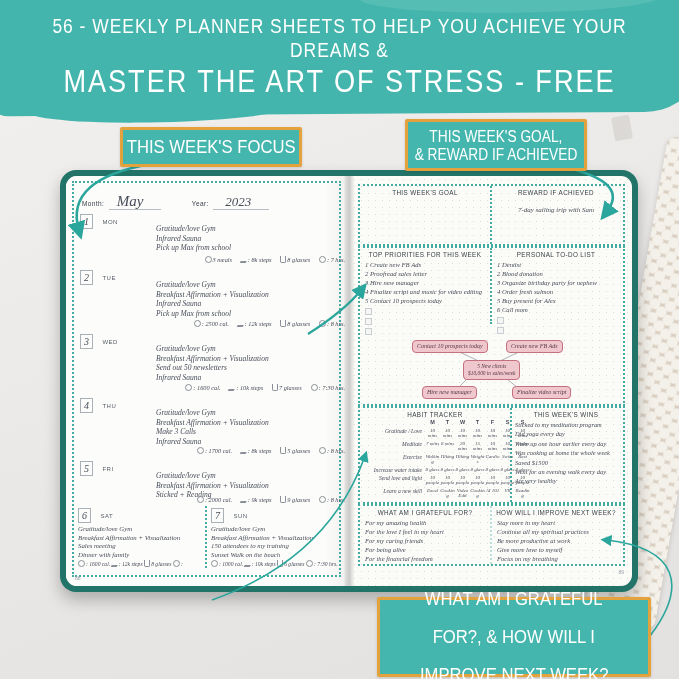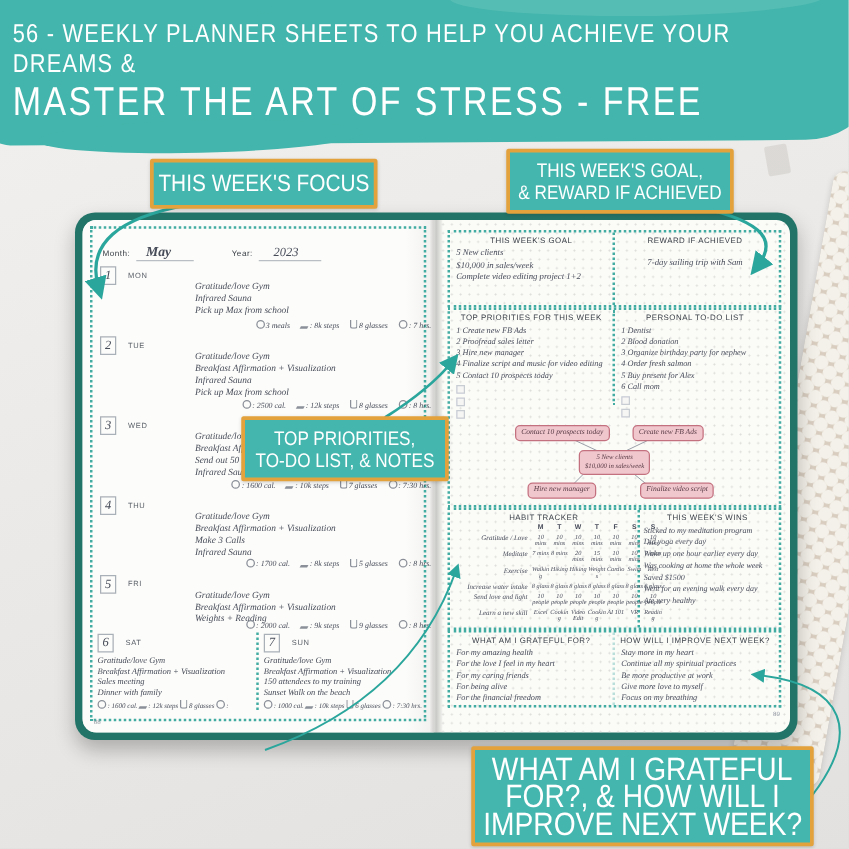--- a/index.html
+++ b/index.html
@@ -7,21 +7,21 @@
          background:linear-gradient(160deg,#f2f1ef 0%,#eae8e6 55%,#e3e1df 100%);
          font-family:"Liberation Sans",sans-serif;}
   
   .banner{position:absolute;left:-10px;top:-12px;width:700px;height:126px;background:#44b5ac;
           border-radius:8px 14px 46px 18px/8px 14px 30px 14px;transform:rotate(-.4deg);z-index:3;}
   .banner:before{content:"";position:absolute;left:40px;bottom:-7px;width:260px;height:26px;
           background:#44b5ac;border-radius:50%;transform:rotate(-1deg);}
   .banner:after{content:"";position:absolute;right:30px;top:-4px;width:300px;height:30px;
           background:#55bdb4;border-radius:50%;}
   .splat{position:absolute;background:#44b5ac;border-radius:50%;z-index:3;}
-  .banner-text{position:absolute;left:0;top:18px;width:679px;text-align:left;color:#fff;z-index:4;}
+  .banner-text{position:absolute;left:0;top:18px;width:679px;text-align:center;color:#fff;z-index:4;}
   .banner-l1{font-size:18px;letter-spacing:1px;transform:scale(.97,1.15);transform-origin:center;}
   .banner-l2{font-size:28px;letter-spacing:2px;margin-top:6px;transform:scale(.97,1.15);}
   .banner-l3{font-size:14px;letter-spacing:3px;margin-top:6px;}
   
   .callout{position:absolute;background:#45b6ae;border:3px solid #e3a23c;color:#fff;
            display:flex;flex-direction:column;align-items:center;justify-content:center;
            text-align:center;z-index:6;border-radius:2px;box-shadow:0 1px 3px rgba(0,0,0,.15);}
   .callout div{transform:scale(.98,1.12);}
   
   .honeycomb{position:absolute;right:-18px;top:138px;width:72px;height:490px;background:#d8cdbf;
@@ -102,23 +102,23 @@
 <div class="tape"></div>
 
 <div class="book">
  <div class="pages">
 
   <div class="page page-left">
     <div class="dotframe"></div>
 
     <div style="position:absolute;left:16px;top:16px;width:240px;">
       <span class="print">Month:</span>
-      <span class="hand underline" style="font-size:11px;padding:0 18px 0 8px;font-weight:bold;">May</span>
+      <span class="hand underline" style="font-size:15px;padding:0 18px 0 8px;">May</span>
       <span class="print" style="margin-left:26px;">Year:</span>
-      <span class="hand underline" style="font-size:10px;padding:0 18px 0 12px;">2023</span>
+      <span class="hand underline" style="font-size:13px;padding:0 18px 0 12px;">2023</span>
     </div>
 
     <div class="dayrow" style="top:36px;">
       <span class="daynum hand">1</span>
       <span class="dayname">MON</span>
       <div class="entries hand" style="margin-top:-6px;">
               <div>Gratitude/love Gym</div>
               <div>Infrared Sauna</div>
               <div>Pick up Max from school</div>
             </div>
@@ -180,21 +180,21 @@
       <span class="trk"><i class="ic ic-water"></i><span class="hand">5 glasses</span></span>
       <span class="trk"><i class="ic ic-sleep"></i><span class="hand">: 8 hrs.</span></span>
     </div>
 
     <div class="dayrow" style="top:283px;">
       <span class="daynum hand">5</span>
       <span class="dayname">FRI</span>
       <div class="entries hand" style="margin-top:-6px;">
               <div>Gratitude/love Gym</div>
               <div>Breakfast Affirmation + Visualization</div>
-              <div>Weights + Reading</div>
+              <div>Sticked + Reading</div>
             </div>
     </div>
     <div class="trkline" style="top:320px;">
       <span class="trk"><i class="ic ic-meal"></i><span class="hand">: 2000 cal.</span></span>
       <span class="trk"><i class="ic ic-steps"></i><span class="hand">: 9k steps</span></span>
       <span class="trk"><i class="ic ic-water"></i><span class="hand">9 glasses</span></span>
       <span class="trk"><i class="ic ic-sleep"></i><span class="hand">: 8 hrs.</span></span>
     </div>
 
     <div class="vdivider" style="left:139px;top:330px;height:62px;"></div>
@@ -232,25 +232,20 @@
     </div>
     <div class="pagenum" style="left:9px;top:399px;">88</div>
   </div>
 
   <div class="page page-right">
 
     <div class="rbox" style="top:8px;height:58px;">
       <div class="vdivider" style="left:130px;top:0;height:100%;"></div>
       <div class="col2" style="left:0;width:130px;">
         <div class="rtitle">THIS WEEK'S GOAL</div>
-        <div class="rlist hand">
-                <div>5 New clients</div>
-                <div>$10,000 in sales/week</div>
-                <div>Complete video editing project 1+2</div>
-              </div>
       </div>
       <div class="col2" style="left:132px;width:128px;">
         <div class="rtitle">REWARD IF ACHIEVED</div>
         <div class="rlist hand" style="margin-top:10px;text-align:center;">
                 <div>7-day sailing trip with Sam</div>
               </div>
       </div>
     </div>
 
     <div class="rbox" style="top:70px;height:156px;">
@@ -427,25 +422,21 @@
  <div class="spine" style="left:284px;top:6px;"></div>
 </div>
 
 <div class="callout" style="left:405px;top:119px;width:176px;height:46px;font-size:14px;line-height:18px;">
   <div>THIS WEEK'S GOAL,</div>
   <div>&amp; REWARD IF ACHIEVED</div>
 </div>
 <div class="callout" style="left:120px;top:127px;width:176px;height:34px;font-size:17px;">
   <div>THIS WEEK'S FOCUS</div>
 </div>
-<div class="callout" style="left:193px;top:333px;width:160px;height:46px;font-size:14px;line-height:18px;">
-  <div>TOP PRIORITIES,</div>
-  <div>TO-DO LIST, &amp; NOTES</div>
-</div>
-<div class="callout" style="left:377px;top:597px;width:268px;height:74px;font-size:23px;line-height:22px;">
+<div class="callout" style="left:377px;top:597px;width:268px;height:74px;font-size:17px;line-height:22px;gap:16px;">
   <div>WHAT AM I GRATEFUL</div>
   <div>FOR?, &amp; HOW WILL I</div>
   <div>IMPROVE NEXT WEEK?</div>
 </div>
 
 <svg class="arrows" width="679" height="679">
   <defs>
     <marker id="ah" markerWidth="7" markerHeight="7" refX="3.5" refY="3.5" orient="auto">
       <path d="M0,0 L7,3.5 L0,7 z" fill="#2ba69c"></path>
     </marker>

